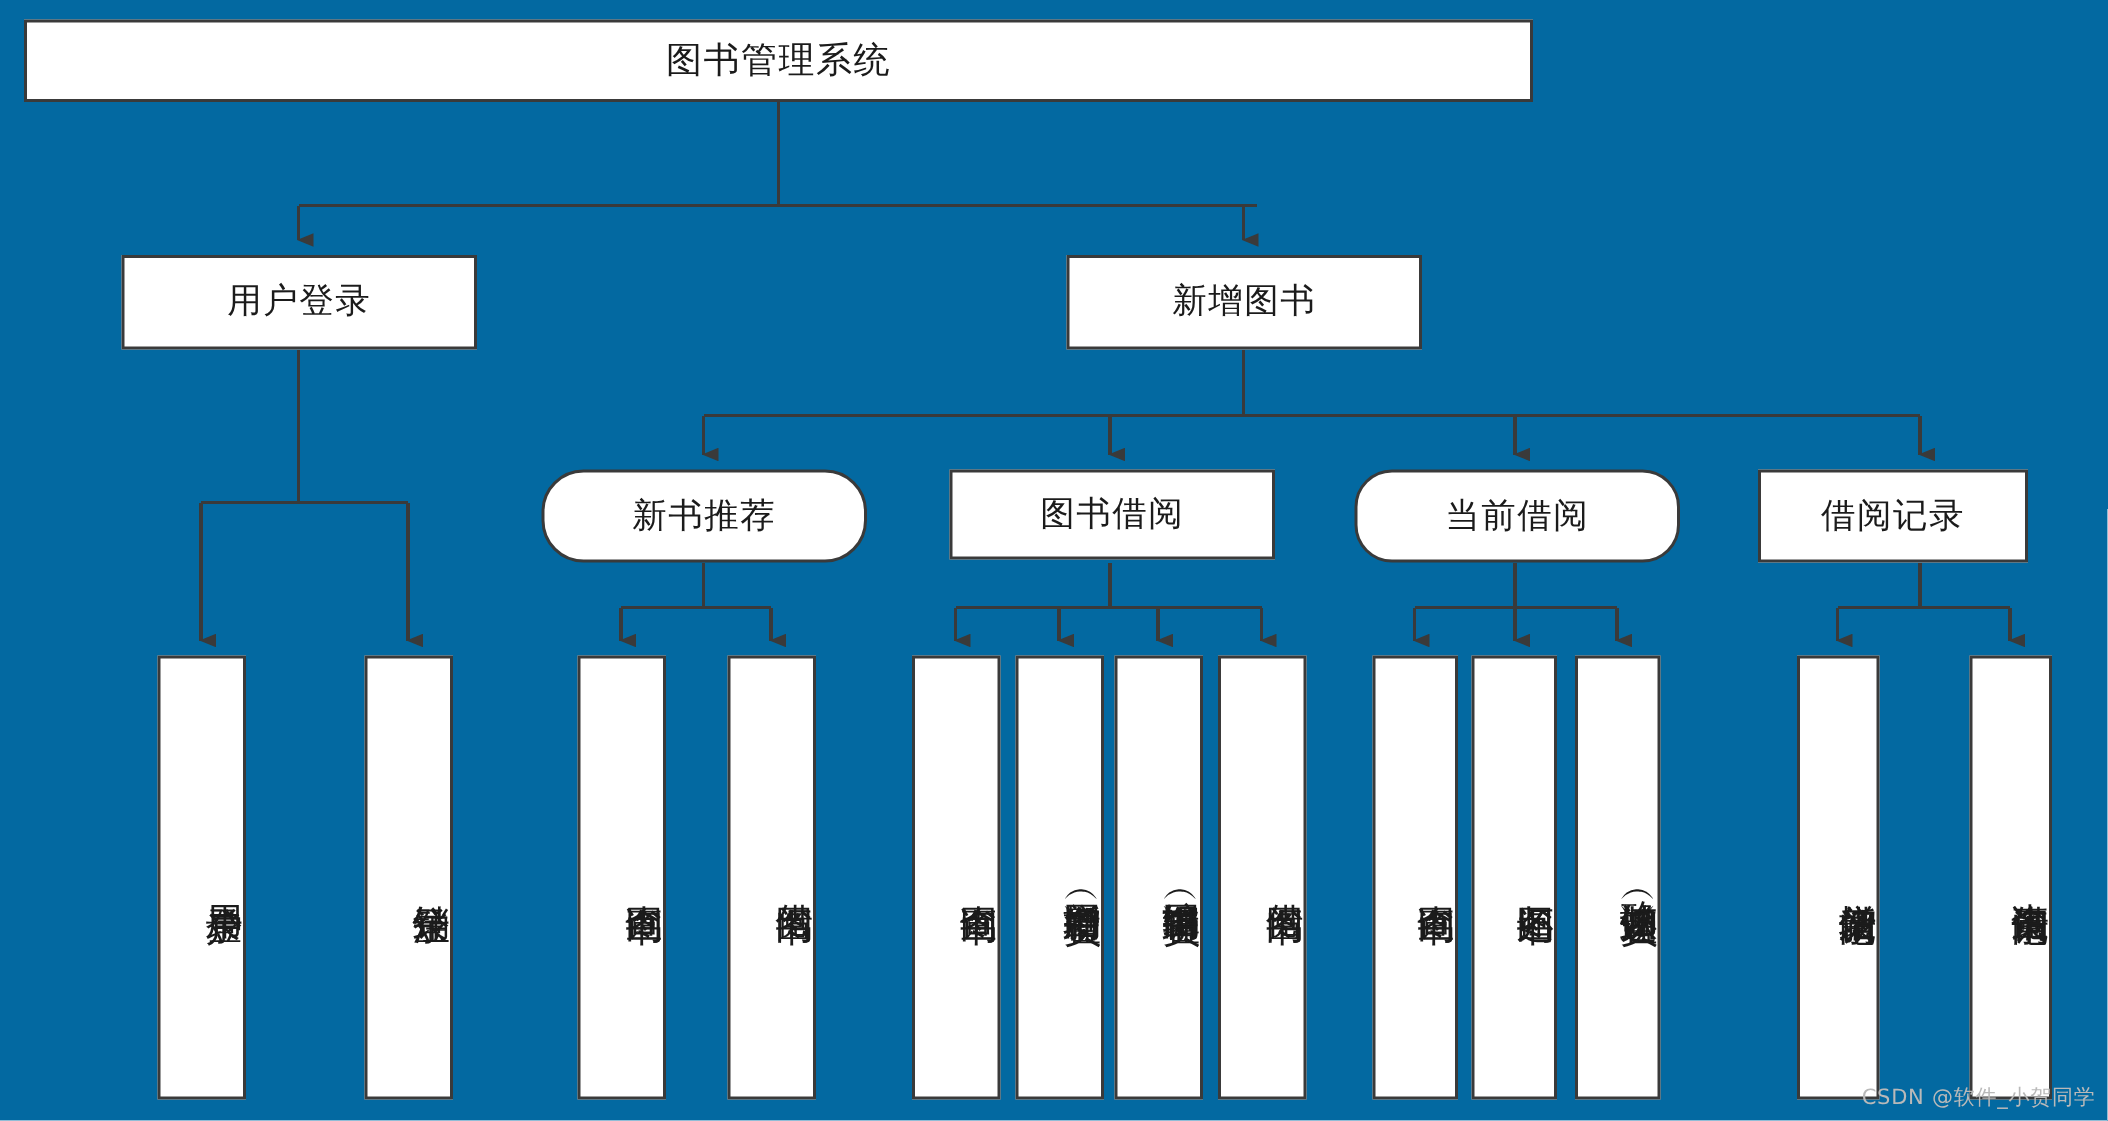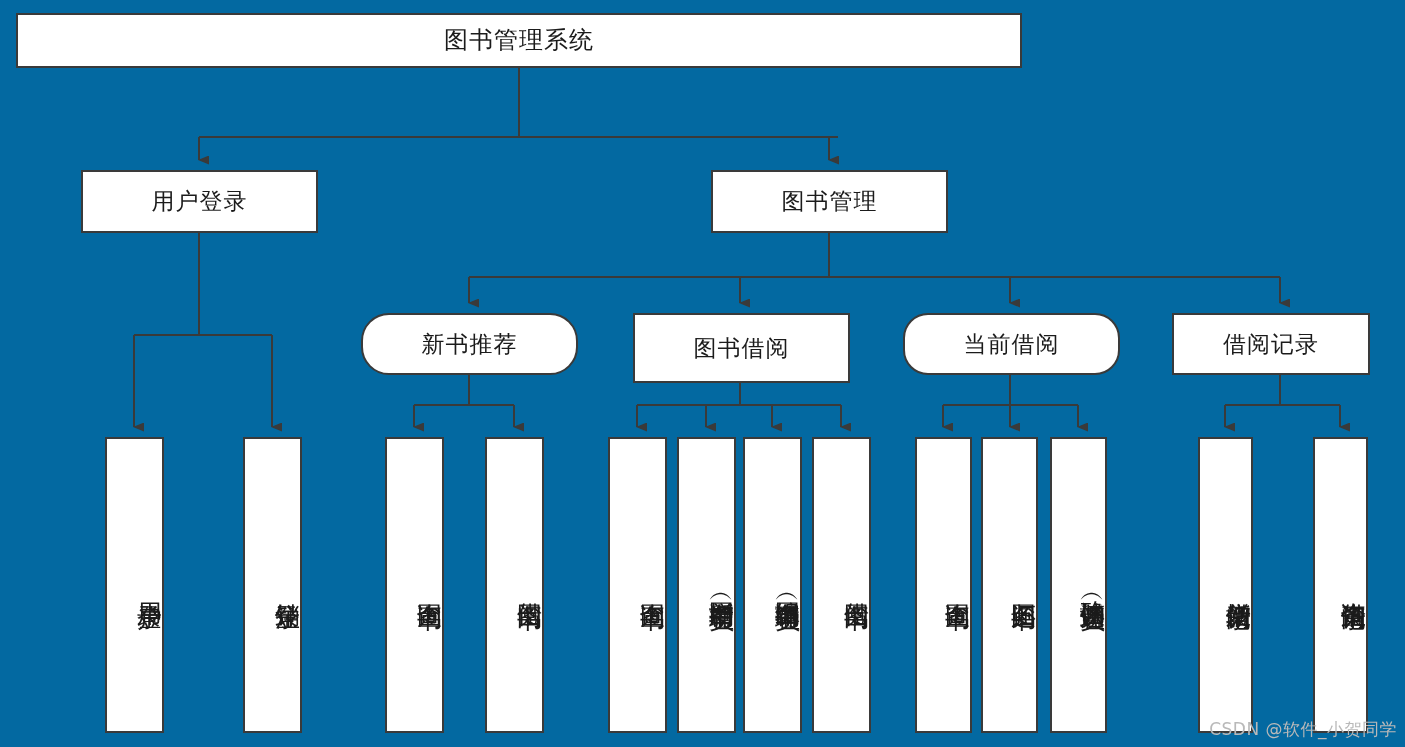--- a/index.html
+++ b/index.html
@@ -61,21 +61,21 @@
   .node-label {
     display: block;
   }
   .node.root {
     font-size: 24px;
   }
   #watermark {
     position: absolute;
     right: 8px;
     bottom: 6px;
-    font-size: 17px;
+    font-size: 14px;
     color: #b9b9b9;
     letter-spacing: 0.5px;
     white-space: nowrap;
   }
 </style>
 </head>
 <body>
 
 <div id="diagram-root">
 
@@ -130,33 +130,33 @@
   </svg>
 
   <div class="node horizontal root" style="left:16px; top:13px; width:1006px; height:55px;">
     <span class="node-label">图书管理系统</span>
   </div>
 
   <div class="node horizontal" style="left:81px; top:170px; width:237px; height:63px;">
     <span class="node-label">用户登录</span>
   </div>
   <div class="node horizontal" style="left:711px; top:170px; width:237px; height:63px;">
-    <span class="node-label">图书管理</span>
+    <span class="node-label">新增图书</span>
   </div>
 
   <div class="node horizontal" style="left:361px; top:313px; width:217px; height:62px;border-radius:28px;">
     <span class="node-label">新书推荐</span>
   </div>
-  <div class="node horizontal" style="left:633px; top:313px; width:217px; height:70px;">
+  <div class="node horizontal" style="left:633px; top:313px; width:217px; height:60px;">
     <span class="node-label">图书借阅</span>
   </div>
   <div class="node horizontal" style="left:903px; top:313px; width:217px; height:62px;border-radius:25px;">
     <span class="node-label">当前借阅</span>
   </div>
-  <div class="node horizontal" style="left:1172px; top:313px; width:198px; height:62px;">
+  <div class="node horizontal" style="left:1172px; top:313px; width:180px; height:62px;">
     <span class="node-label">借阅记录</span>
   </div>
 
   <div class="node vertical" style="left:105px; top:437px; width:59px; height:296px;">
     <span class="node-label">用户登录</span>
   </div>
   <div class="node vertical" style="left:243px; top:437px; width:59px; height:296px;">
     <span class="node-label">注销登录</span>
   </div>
 

